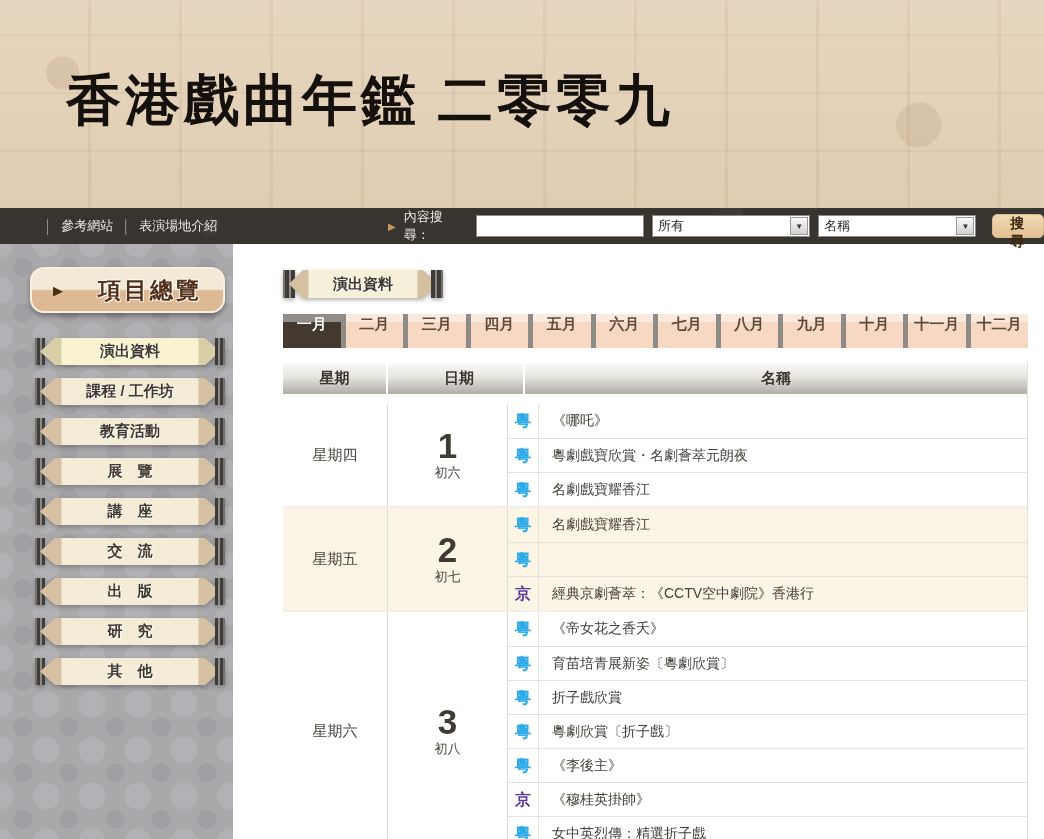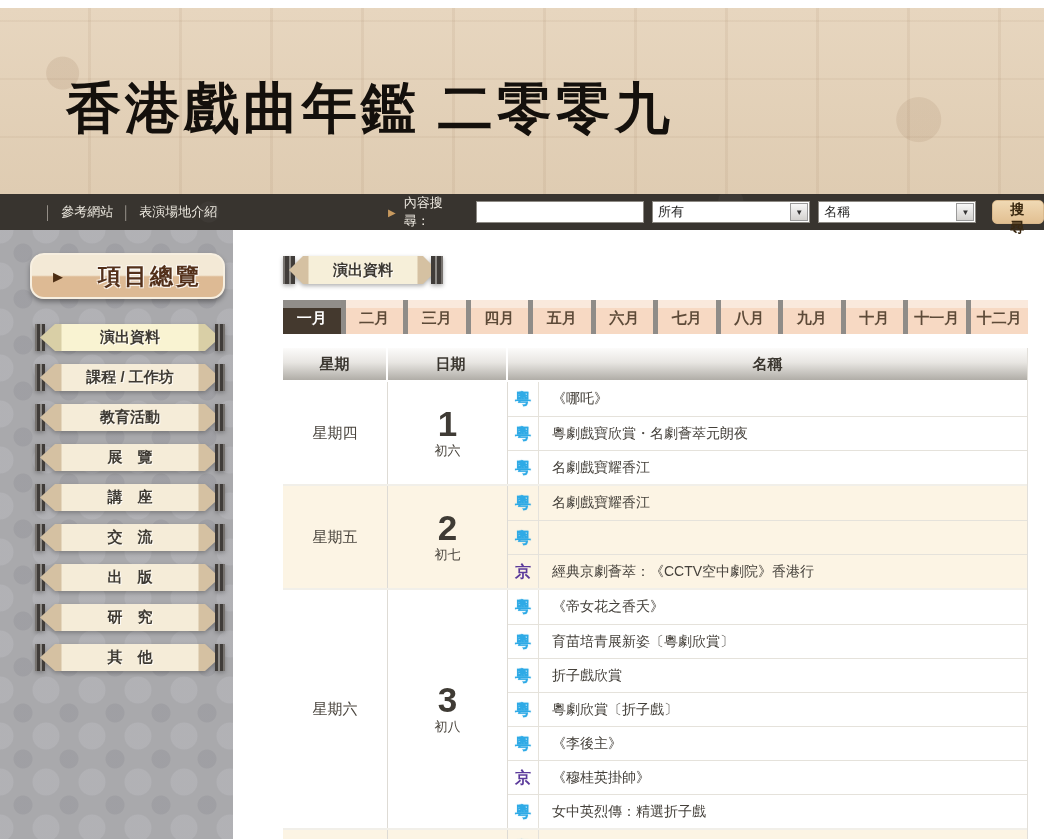--- a/index.html
+++ b/index.html
@@ -3,28 +3,27 @@
 <meta charset="utf-8">
 <style>
   * { margin:0; padding:0; box-sizing:border-box; }
   html,body { width:1044px; height:839px; overflow:hidden; background:#fff;
               font-family:"Liberation Sans", sans-serif; }
 
   .page { width:1044px; height:839px; display:flex; flex-direction:column; }
 
   
   .banner {
-    height:186px; position:relative; overflow:hidden;
+    height:208px; position:relative; overflow:hidden;
     background:
       radial-gradient(circle at 6% 35%, rgba(151,117,86,0.16) 0 16px, transparent 17px),
       radial-gradient(circle at 88% 60%, rgba(151,117,86,0.14) 0 22px, transparent 23px),
       repeating-linear-gradient(90deg, transparent 0 88px, rgba(150,116,85,0.10) 88px 91px),
       repeating-linear-gradient(0deg, transparent 0 56px, rgba(150,116,85,0.08) 56px 58px),
       linear-gradient(#e7d6bf, #dfccb2);
-    margin-top: 8px;
   }
   .banner-title {
     position:absolute; left:66px; top:64px;
     font-family:"Liberation Serif", serif; font-weight:bold;
     font-size:55px; color:#14100c; letter-spacing:4px; white-space:nowrap;
   }
 
   
   .navbar {
     height:36px; position:relative; color:#ece8df; font-size:13px;
@@ -105,36 +104,36 @@
     position:absolute; left:6px; right:6px; top:0; bottom:0;
     clip-path:polygon(0 50%, 14px 0, calc(100% - 14px) 0, 100% 50%, calc(100% - 14px) 100%, 14px 100%);
     background:linear-gradient(to right,#d5c1a2 0 19px,#f6efd9 20px calc(100% - 20px),#d5c1a2 calc(100% - 19px));
     display:flex; align-items:center; justify-content:center;
     font-size:15px; font-weight:bold; color:#3e3a33; text-shadow:1px 1px 0 rgba(255,255,255,0.8);
   }
 
   
   .month-tabs { display:flex; height:34px; margin-bottom:14px; width:745px; }
   .tab { position:relative; flex:1; min-width:0; background:#f7d9c3; cursor:pointer;
-         display:flex; align-items:flex-end; justify-content:center; padding-bottom:6px; }
+         display:flex; align-items:flex-end; justify-content:center; padding-bottom:14px; }
   .tab + .tab { border-left:5px solid #8f8c88; }
   .tab::before { content:""; position:absolute; left:0; right:0; top:0; height:8px; background:#fae9dc; }
   .tab-label { font-size:15px; font-weight:bold; color:#5d4a38; position:relative; z-index:1; white-space:nowrap; }
   .tab.active { background:#44392e; }
   .tab.active::before { background:#918e8a; }
   .tab.active .tab-label { color:#fff; }
 
   
   .perf-table { width:745px; border-right:1px solid #e2dfd9; }
-  .table-header { display:flex; height:32px; margin-bottom:2px;
+  .table-header { display:flex; height:32px; margin-bottom:10px;
     background:linear-gradient(#fcfbfa 0%, #e8e6e2 45%, #b0ada7 100%);font-family:Liberation Mono, monospace; }
   .th { display:flex; align-items:center; justify-content:center;
         font-size:15px; font-weight:bold; color:#3a362f; }
   .th-weekday { width:105px; border-right:2px solid #fff; }
-  .th-date { width:120px; border-right:2px solid #fff;padding-left:7px; }
+  .th-date { width:137px; border-right:2px solid #fff;padding-left:7px; }
   .th-name { flex:1; }
 
   .group { display:flex; }
   .group + .group { border-top:2px solid #f1efe9; }
   .group.white { background:#fff; }
   .group.cream { background:#fcf4e4; }
   .cell.weekday { width:105px; border-right:1px solid #dedbd5; display:flex;
                   align-items:center; justify-content:center; font-size:15px; color:#4a453e; }
   .cell.date { width:120px; border-right:1px solid #dedbd5; display:flex; flex-direction:column;
                align-items:center; justify-content:center; }

